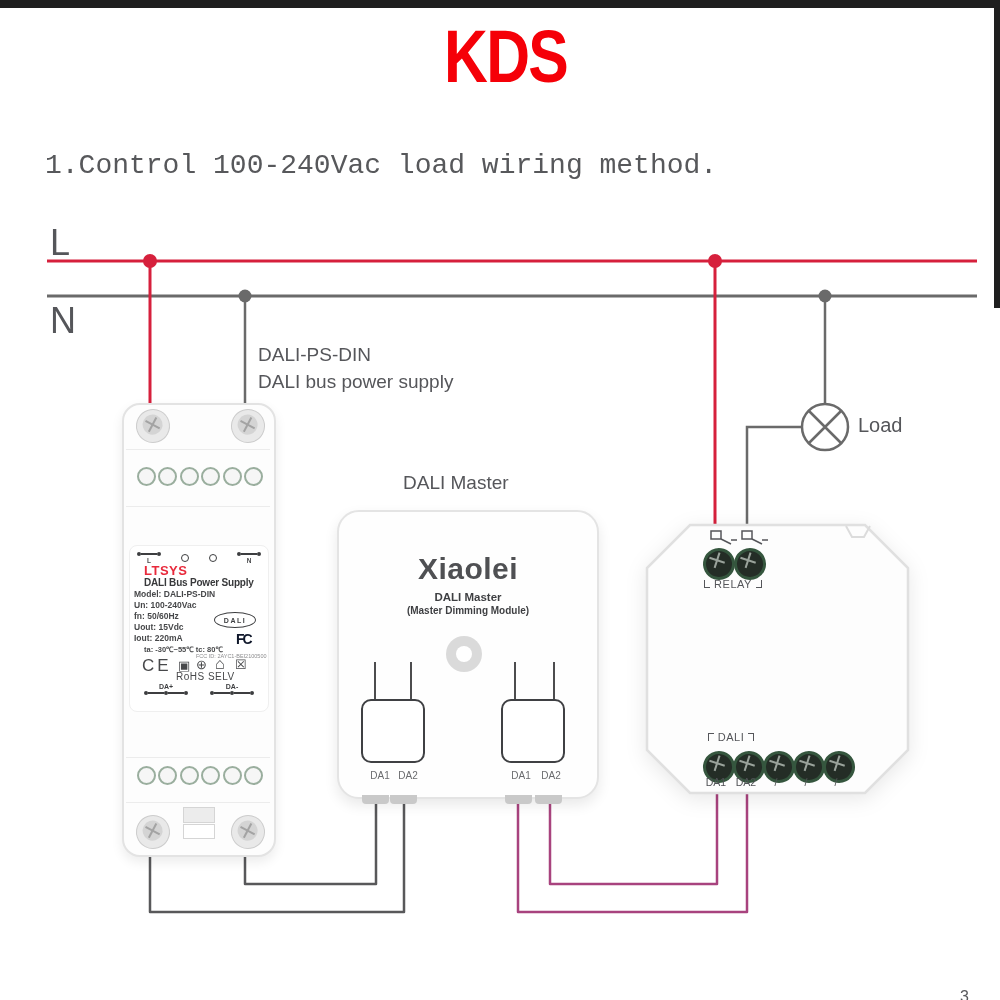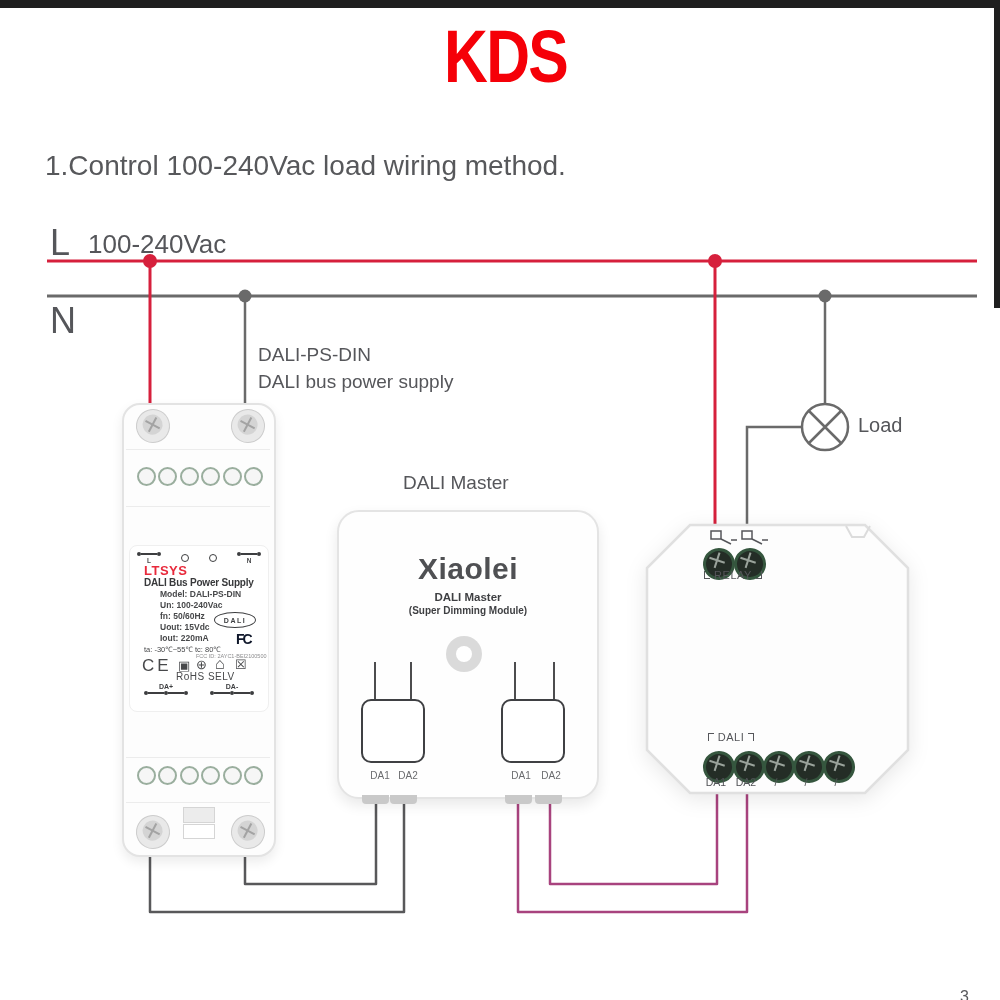--- a/index.html
+++ b/index.html
@@ -7,21 +7,21 @@
           font-family:"Liberation Sans",sans-serif;color:#55565a;}
   .abs{position:absolute;}
   svg{display:block;}
 
   
   .top-bar{left:0;top:0;width:1000px;height:8px;background:var(--dark-bar);}
   .right-strip{left:994px;top:0;width:6px;height:308px;background:var(--dark-bar);}
   .page-title{left:47px;top:62px;font-size:38px;color:#4b4c4f;letter-spacing:0.5px;}
   .brand-logo{left:444px;top:14px;font-size:74px;font-weight:700;color:var(--brand-red);
               transform:scaleX(0.82);transform-origin:left top;letter-spacing:-2px;}
-  .subtitle{left:45px;top:150px;font-size:28px;color:#57585b;}
+  .subtitle{left:45px;top:150px;font-size:28px;color:#57585b;font-family:Liberation Mono, monospace;}
 
   
   .lbl-L{left:50px;top:222px;font-size:36px;color:#55565a;}
   .lbl-volt{left:88px;top:229px;font-size:26px;color:#55565a;}
   .lbl-N{left:50px;top:300px;font-size:36px;color:#55565a;}
   .lbl-load{left:858px;top:414px;font-size:20px;color:#55565a;}
   .callout{font-size:19px;color:#55565a;}
   .co-psu1{left:258px;top:344px;}
   .co-psu2{left:258px;top:371px;}
   .co-master{left:403px;top:472px;}
@@ -45,22 +45,22 @@
   .plabel{left:5px;top:140px;width:138px;height:165px;background:#fff;border:1px solid #efefef;border-radius:8px;color:#47484a;}
   .pl-trow{left:7px;top:6px;width:124px;display:flex;justify-content:space-between;align-items:flex-start;}
   .tm{display:flex;flex-direction:column;align-items:center;}
   .dotline{display:flex;align-items:center;}
   .dotline i{width:4px;height:4px;border-radius:50%;background:#3d3e40;}
   .dotline b{width:16px;height:1.5px;background:#3d3e40;}
   .tm .tl{font-size:6.5px;font-weight:700;margin-top:1px;}
   .oc{width:6px;height:6px;border:1.2px solid #3d3e40;border-radius:50%;margin-top:2px;}
   .pl-brand{left:14px;top:17px;font-size:13px;font-weight:700;color:var(--ltsys-red);letter-spacing:0.5px;}
   .pl-prod{left:14px;top:31px;font-size:10px;font-weight:700;color:#38393b;letter-spacing:-0.2px;}
-  .spec{left:30px;font-size:8.5px;font-weight:700;color:#47484a;}
-  .pl-ta{left:14px;top:98px;font-size:7.5px;font-weight:400;}
+  .spec{left:4px;font-size:8.5px;font-weight:700;color:#47484a;}
+  .pl-ta{left:14px;top:98px;font-size:7.5px;font-weight:700;}
   .pl-fcc{left:66px;top:107px;font-size:5.5px;color:#8c8c8e;}
   .dali-oval{left:84px;top:66px;width:40px;height:14px;border:1.5px solid #3d3e40;border-radius:50%;
              display:flex;align-items:center;justify-content:center;font-size:7px;font-weight:700;letter-spacing:1.5px;color:#3d3e40;}
   .fc-logo{left:106px;top:85px;font-size:14px;font-weight:700;letter-spacing:-2px;color:#0f172a;}
   .ce-mark{left:12px;top:110px;font-size:17px;letter-spacing:3px;color:#47484a;}
   .mini-ico{font-size:13px;color:#47484a;}
   .rohs{left:46px;top:125px;font-size:10px;font-weight:400;letter-spacing:0.5px;color:#47484a;}
   .pl-darow{left:14px;top:137px;width:110px;display:flex;justify-content:space-between;}
   .dastack{display:flex;flex-direction:column;align-items:center;}
   .dastack .dal{font-size:7px;font-weight:700;color:#3d3e40;}
@@ -86,21 +86,21 @@
   .rscrew{width:26px;height:26px;border-radius:50%;background:#242d26;border:3px solid #35563e;
           transform:rotate(18deg);}
   .rscrew .bh{position:absolute;left:2px;top:8.7px;width:16px;height:2.6px;background:#9aa39b;}
   .rscrew .bv{position:absolute;left:8.7px;top:2px;width:2.6px;height:16px;background:#9aa39b;}
   .bracket-row{display:flex;align-items:center;justify-content:center;gap:4px;font-size:11px;letter-spacing:0.5px;}
   .bk{width:5px;height:7px;border-color:#55565a;border-style:solid;border-width:0;}
   .bk.bl{border-left-width:1.5px;border-bottom-width:1.5px;}
   .bk.br{border-right-width:1.5px;border-bottom-width:1.5px;}
   .bk.tl{border-left-width:1.5px;border-top-width:1.5px;}
   .bk.tr{border-right-width:1.5px;border-top-width:1.5px;}
-  .r-relay-lbl{left:43px;top:46px;width:90px;}
+  .r-relay-lbl{left:43px;top:55px;width:90px;}
   .r-dali-lbl{left:41px;top:208px;width:90px;}
   .rterm-lbl{top:253px;font-size:10.5px;width:30px;text-align:center;color:#505155;}
 </style>
 </head>
 <body>
 
 <div class="canvas">
 
   <svg class="abs" width="1000" height="1000" viewBox="0 0 1000 1000" style="left:0;top:0;">
 
@@ -235,21 +235,21 @@
     <div class="abs screw" style="left:107px;top:410px;">
         <span class="inner"></span>
         <span class="bh"></span>
         <span class="bv"></span>
       </div>
   </div>
 
   <div class="abs master">
     <div class="abs m-brand">Xiaolei</div>
     <div class="abs m-sub1">DALI Master</div>
-    <div class="abs m-sub2">(Super Dimming Module)</div>
+    <div class="abs m-sub2">(Master Dimming Module)</div>
     <div class="abs m-donut">
         <i></i>
       </div>
 
     <div class="abs slot" style="left:34.5px;"></div>
     <div class="abs slot" style="left:70.5px;"></div>
     <div class="abs mconn" style="left:22px;"></div>
     <div class="abs slot" style="left:174.5px;"></div>
     <div class="abs slot" style="left:213.5px;"></div>
     <div class="abs mconn" style="left:162px;"></div>
@@ -321,21 +321,20 @@
       </div>
 
     <div class="abs rterm-lbl" style="left:56px;">DA1</div>
     <div class="abs rterm-lbl" style="left:86px;">DA2</div>
     <div class="abs rterm-lbl" style="left:116px;">/</div>
     <div class="abs rterm-lbl" style="left:146px;">/</div>
     <div class="abs rterm-lbl" style="left:176px;">/</div>
   </div>
 
   <div class="abs lbl-L">L</div>
-  <div class="abs lbl-volt">100-240Vac</div>
   <div class="abs lbl-N">N</div>
   <div class="abs lbl-load">Load</div>
   <div class="abs callout co-psu1">DALI-PS-DIN</div>
   <div class="abs callout co-psu2">DALI bus power supply</div>
   <div class="abs callout co-master">DALI Master</div>
   <div class="abs page-num">3</div>
 
   <div class="abs brand-logo">KDS</div>
   <div class="abs subtitle">1.Control 100-240Vac load wiring method.</div>
   <div class="abs top-bar"></div>

